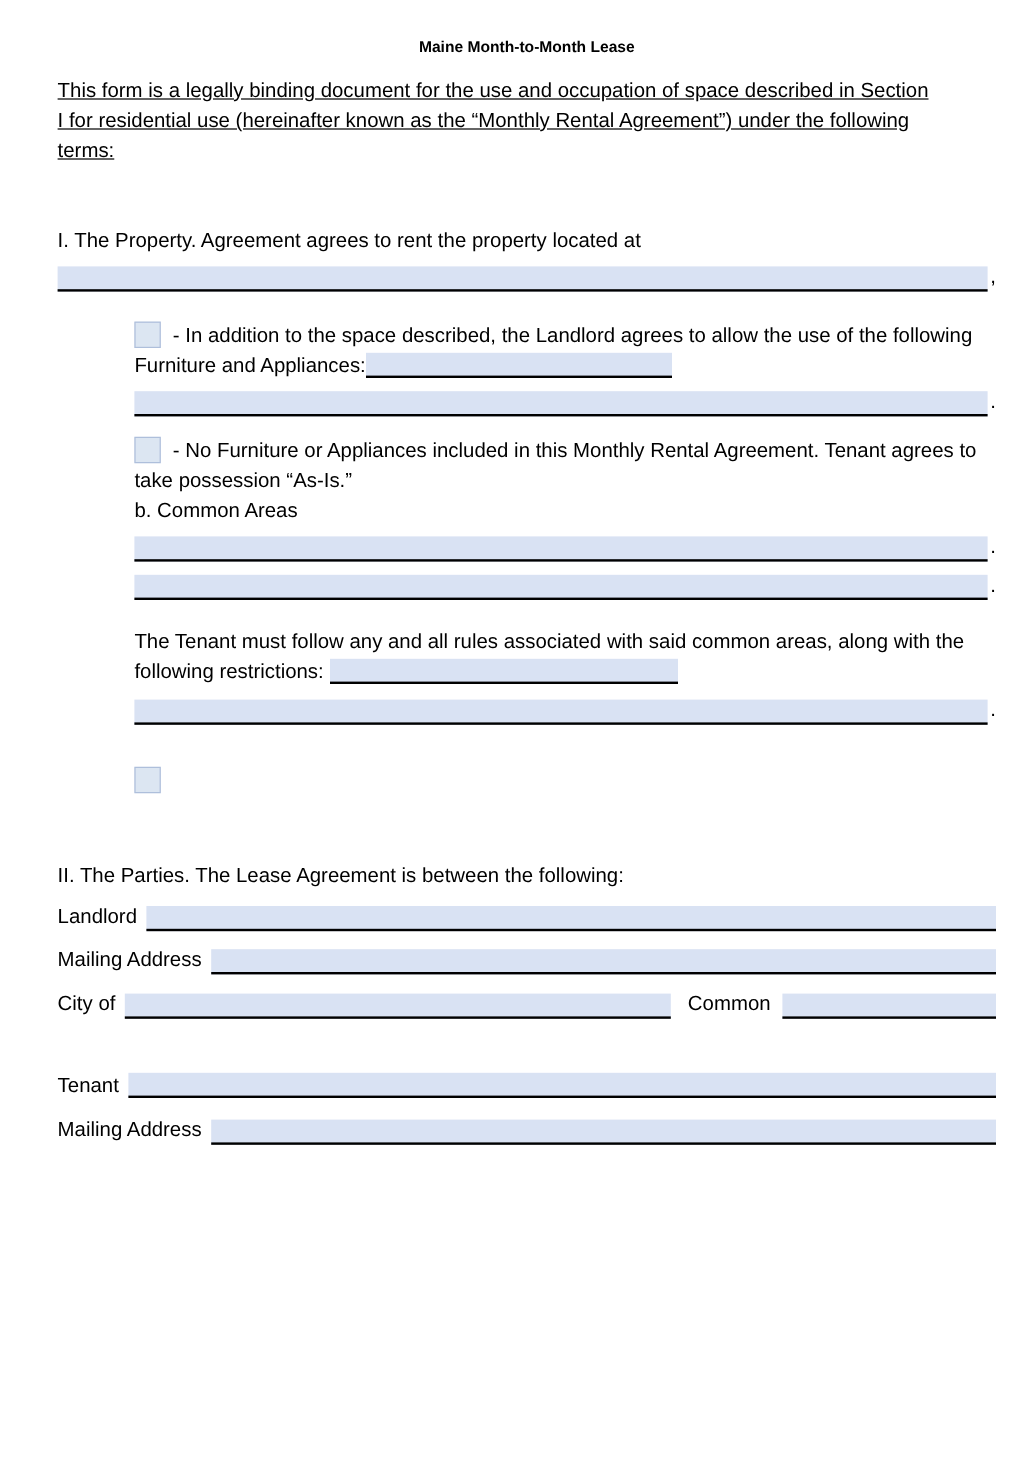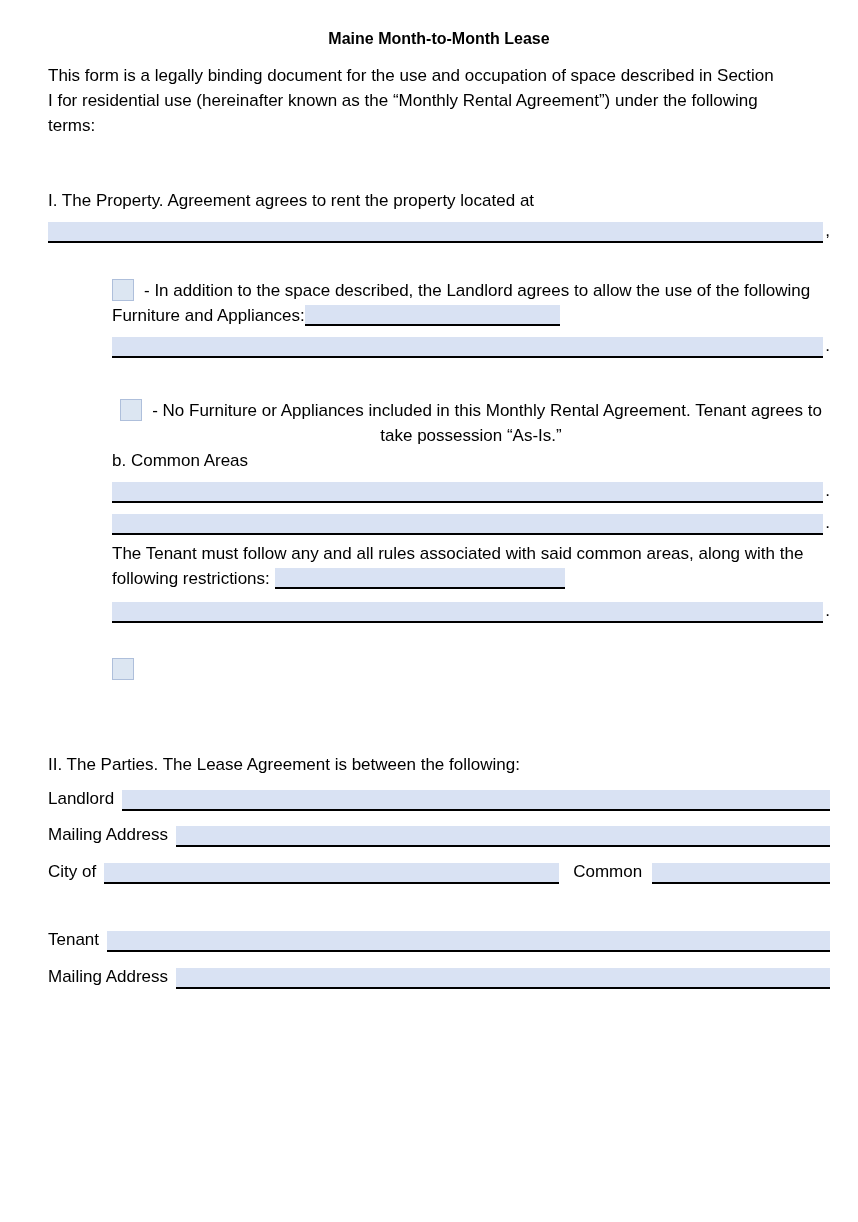--- a/index.html
+++ b/index.html
@@ -5,22 +5,22 @@
   * { box-sizing: border-box; margin: 0; padding: 0; }
   html, body { background: #ffffff; }
   body {
     width: 858px; height: 1222px;
     font-family: "Liberation Sans", sans-serif;
     font-size: 17px; line-height: 25px; color: #000;
     overflow: hidden;
   }
   .page { padding: 26px 28px 0 48px; }
 
-  .title { font-size: 16px; font-weight: bold; text-align: center; margin-bottom: 12px; }
-  .intro { width: 726px; }
+  .title { font-size: 13px; font-weight: bold; text-align: center; margin-bottom: 12px; }
+  .intro { width: 726px; text-decoration: underline; }
   .b { font-weight: normal; }
 
   .field {
     background: #d9e2f3;
     border-bottom: 2px solid #000;
     height: 21px;
     display: inline-block;
     vertical-align: -5px;
   }
   .row { display: flex; align-items: flex-end; }
@@ -36,35 +36,35 @@
     vertical-align: -5px;
     margin-right: 10px;
   }
   .check-item { margin-left: 64px; }
 
   
   .sec1-heading   { margin-top: 50px; }
   .addr-row       { margin-top: 5px; }
   .city-row       { margin-top: 13px; }
   .a-heading      { margin-top: 50px; }
-  .chk1           { margin-top: 35px; }
+  .chk1           { margin-top: 24px; }
   .furn-line      { margin-top: 5px; }
-  .chk2           { margin-top: 40px; text-align: center; }
+  .chk2           { margin-top: 16px; }
   .b-heading      { }
   .chk3           { margin-top: 36px; }
   .ca-line1       { margin-top: 5px; }
   .ca-line2       { margin-top: 7px; }
-  .rules-para     { margin-top: 6px; }
+  .rules-para     { margin-top: 22px; }
   .rules-line     { margin-top: 7px; }
   .chk4           { margin-top: 34px; }
-  .sec2-heading   { margin-top: 70px; }
+  .sec2-heading   { margin-top: 54px; }
   .landlord-row   { margin-top: 9px; }
   .mail-row       { margin-top: 11px; }
   .city2-row      { margin-top: 12px; }
-  .tenant-row     { margin-top: 43px; }
+  .tenant-row     { margin-top: 43px; align-items: center; }
   .mail2-row      { margin-top: 12px; }
 
   .w390 { width: 390px; margin-left: 6px; }
   .w130 { width: 130px; margin-left: 6px; }
   .w455 { width: 455px; }
   .tail-furn  { width: 255px; }
   .tail-rules { width: 290px; }
   .suffix { margin-left: 2px; }
   .state-label { margin: 0 10px 0 14px; white-space: nowrap; }
 </style>

